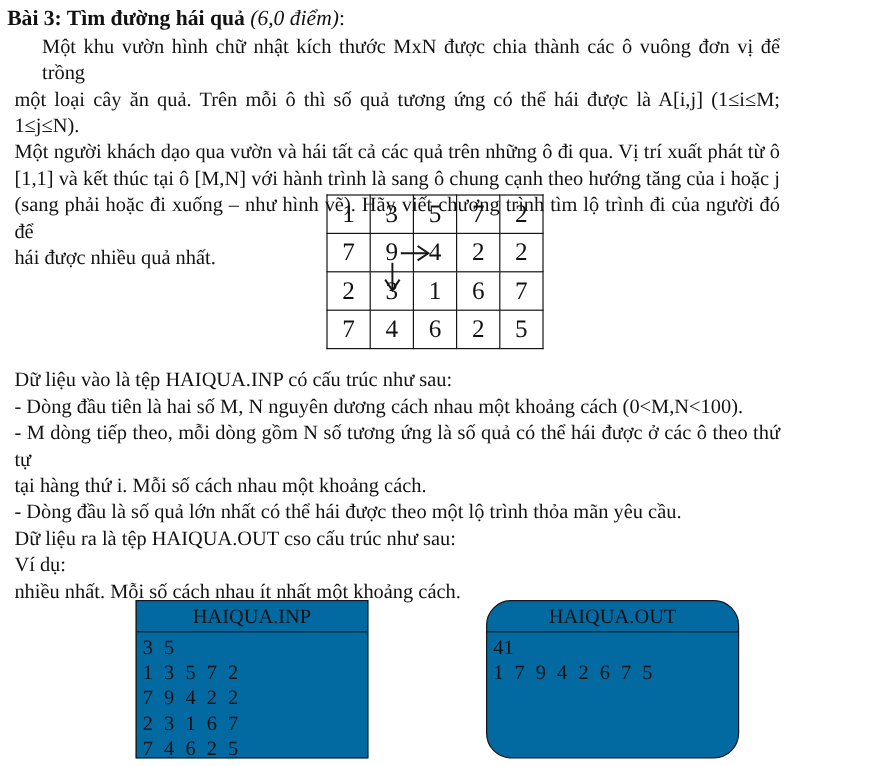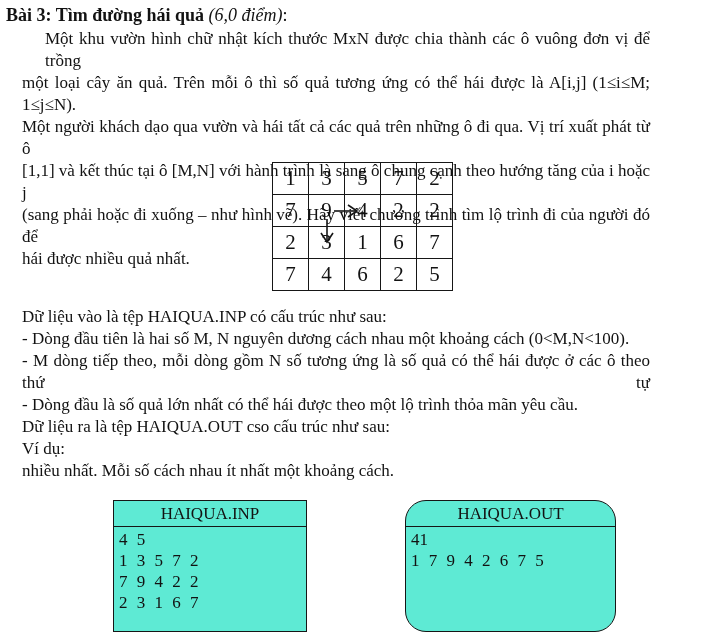--- a/index.html
+++ b/index.html
@@ -4,32 +4,32 @@
 <style>
   html,body{margin:0;padding:0;background:#ffffff;}
   body{width:724px;height:638px;overflow:hidden;
        font-family:"Liberation Serif","DejaVu Serif",serif;color:#121212;}
   .page{position:relative;width:656px;height:638px;background:#fff;}
 
   .title{position:absolute;top:5px;left:6px;font-size:18px;white-space:pre-wrap;}
   .title .b{font-weight:bold;}
   .title .i{font-style:italic;}
 
-  .para{position:absolute;left:22px;right:6px;font-size:17px;line-height:22px;}
+  .para{position:absolute;left:12px;right:6px;font-size:17px;line-height:22px;}
   .para .line{white-space:nowrap;}
   .para .line.just{white-space:normal;text-align:justify;text-align-last:justify;}
   .para .line.ind{padding-left:23px;}
 
   .grid-wrap{position:absolute;left:272px;top:162px;width:184px;height:132px;}
   table.grid{border-collapse:collapse;}
   table.grid td{width:35px;height:31px;border:1.5px solid #161616;
                 text-align:center;vertical-align:middle;font-size:21px;padding:0;}
   .arrows{position:absolute;left:0;top:0;pointer-events:none;}
 
-  .iobox{position:absolute;top:500px;border:1.5px solid #161616;font-size:17px;background:#5eead4;}
+  .iobox{position:absolute;top:500px;border:1.5px solid #161616;font-size:17px;background:#0369a1;}
   .iobox.inp{left:113px;width:192px;height:130px;}
   .iobox.out{left:405px;width:209px;height:130px;border-radius:21px;}
   .iobox-title{text-align:center;border-bottom:1.5px solid #161616;height:25px;line-height:25px;}
   .iobox-body{padding:2px 5px;line-height:21px;word-spacing:5px;}
   .iobox-body .line{white-space:nowrap;}
 </style>
 </head>
 <body>
 
 <div class="page">
@@ -87,33 +87,35 @@
         <line x1="55" y1="57" x2="55" y2="79"></line>
         <polyline points="49,71 55,80 61,71"></polyline>
       </g>
     </svg>
   </div>
 
   <div class="para" style="top:306px">
       <div class="line">Dữ liệu vào là tệp HAIQUA.INP có cấu trúc như sau:</div>
       <div class="line">- Dòng đầu tiên là hai số M, N nguyên dương cách nhau một khoảng cách (0&lt;M,N&lt;100).</div>
       <div class="line just">- M dòng tiếp theo, mỗi dòng gồm N số tương ứng là số quả có thể hái được ở các ô theo thứ tự</div>
+      <div class="line">tại hàng thứ i. Mỗi số cách nhau một khoảng cách.</div>
       <div class="line">- Dòng đầu là số quả lớn nhất có thể hái được theo một lộ trình thỏa mãn yêu cầu.</div>
       <div class="line">Dữ liệu ra là tệp HAIQUA.OUT cso cấu trúc như sau:</div>
       <div class="line">Ví dụ:</div>
       <div class="line">nhiều nhất. Mỗi số cách nhau ít nhất một khoảng cách.</div>
     </div>
 
   <div class="iobox inp">
     <div class="iobox-title">HAIQUA.INP</div>
     <div class="iobox-body">
-        <div class="line">4 5</div>
+        <div class="line">3 5</div>
         <div class="line">1 3 5 7 2</div>
         <div class="line">7 9 4 2 2</div>
         <div class="line">2 3 1 6 7</div>
+        <div class="line">7 4 6 2 5</div>
       </div>
   </div>
 
   <div class="iobox out">
     <div class="iobox-title">HAIQUA.OUT</div>
     <div class="iobox-body">
         <div class="line">41</div>
         <div class="line">1 7 9 4 2 6 7 5</div>
       </div>
   </div>

